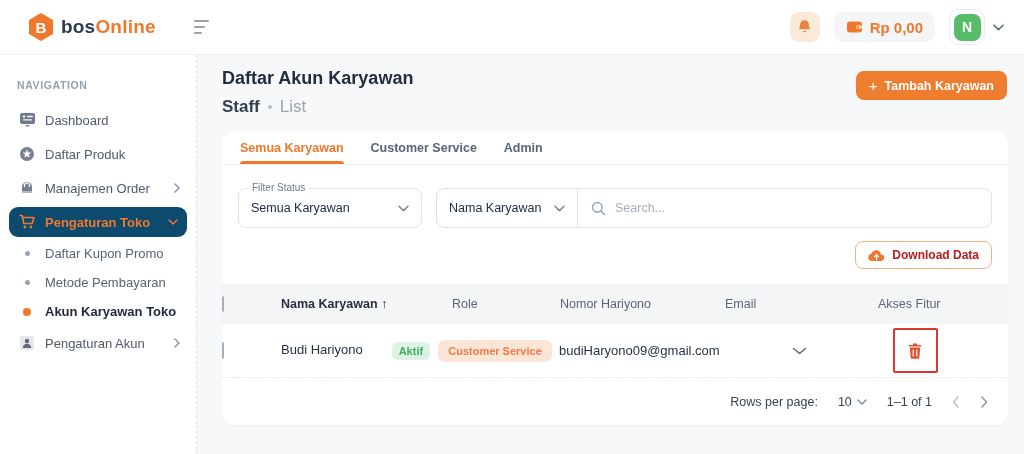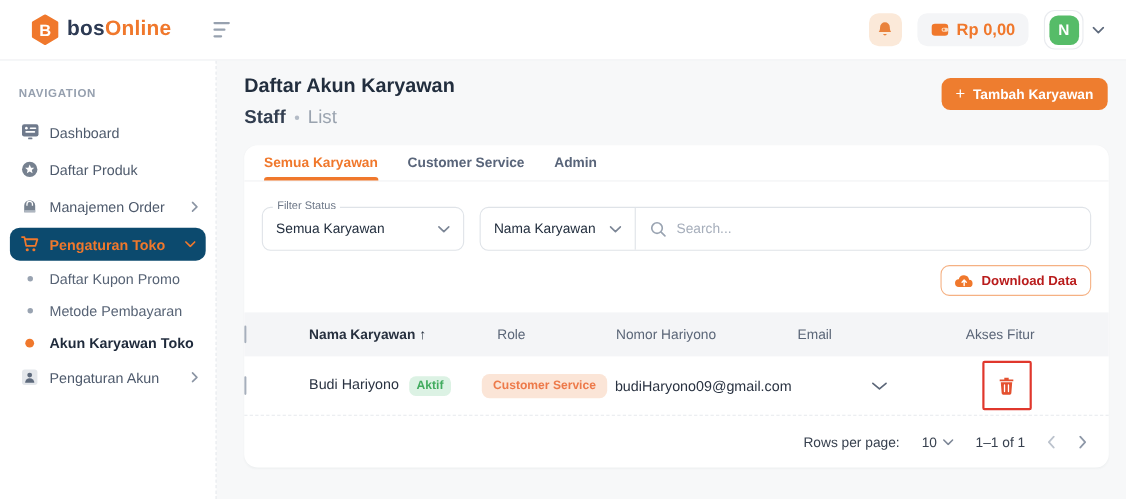--- a/index.html
+++ b/index.html
@@ -93,21 +93,21 @@
   .tgrid { display:grid; grid-template-columns:46px 168px 118px 166px 158px 74px 1fr; align-items:center; }
   .thead { margin-top:15px; height:40px; background:#F4F5F7; font-size:12.5px; color:#5B6678; }
   .thead .th-name { font-weight:700; color:#27303F; padding-left:13px; }
   .thead .th-role { padding-left:16px; }
   .thead .th-phone { padding-left:6px; }
   .thead .th-email { padding-left:5px; }
   .checkbox { width:15px; height:15px; border:1.5px solid #A6AFBC; border-radius:4.5px; background:#fff;
     margin:0 auto; cursor:pointer; }
   .trow { height:54px; border-bottom:1px dashed #E6E9ED; font-size:13px; color:#293241; }
   .name-cell { padding-left:13px; display:flex; align-items:flex-start; gap:9px; }
-  .badge-aktif { background:#DCF2E4; color:#41AB5E; font-size:11px; font-weight:700; padding:3px 7px; border-radius:6px; }
+  .badge-aktif { background:#DCF2E4; color:#41AB5E; font-size:11px; font-weight:700; padding:3px 7px; border-radius:6px;margin-left:20px; }
   .badge-role { background:#FBE5D7; color:#ED7A4A; font-size:11px; font-weight:700; padding:5px 10px;
     border-radius:7px; justify-self:center; }
   .cell-phone { padding-left:6px; }
   .cell-email { padding-left:5px; }
   .access-cell { display:flex; justify-content:center; cursor:pointer; }
   .delete-cell { display:flex; justify-content:center; }
   .delete-highlight { width:45px; height:45px; border:2px solid #E0372C; border-radius:2px;
     display:flex; align-items:center; justify-content:center; }
   .delete-btn { background:none; border:none; cursor:pointer; display:flex; padding:4px; }
 

